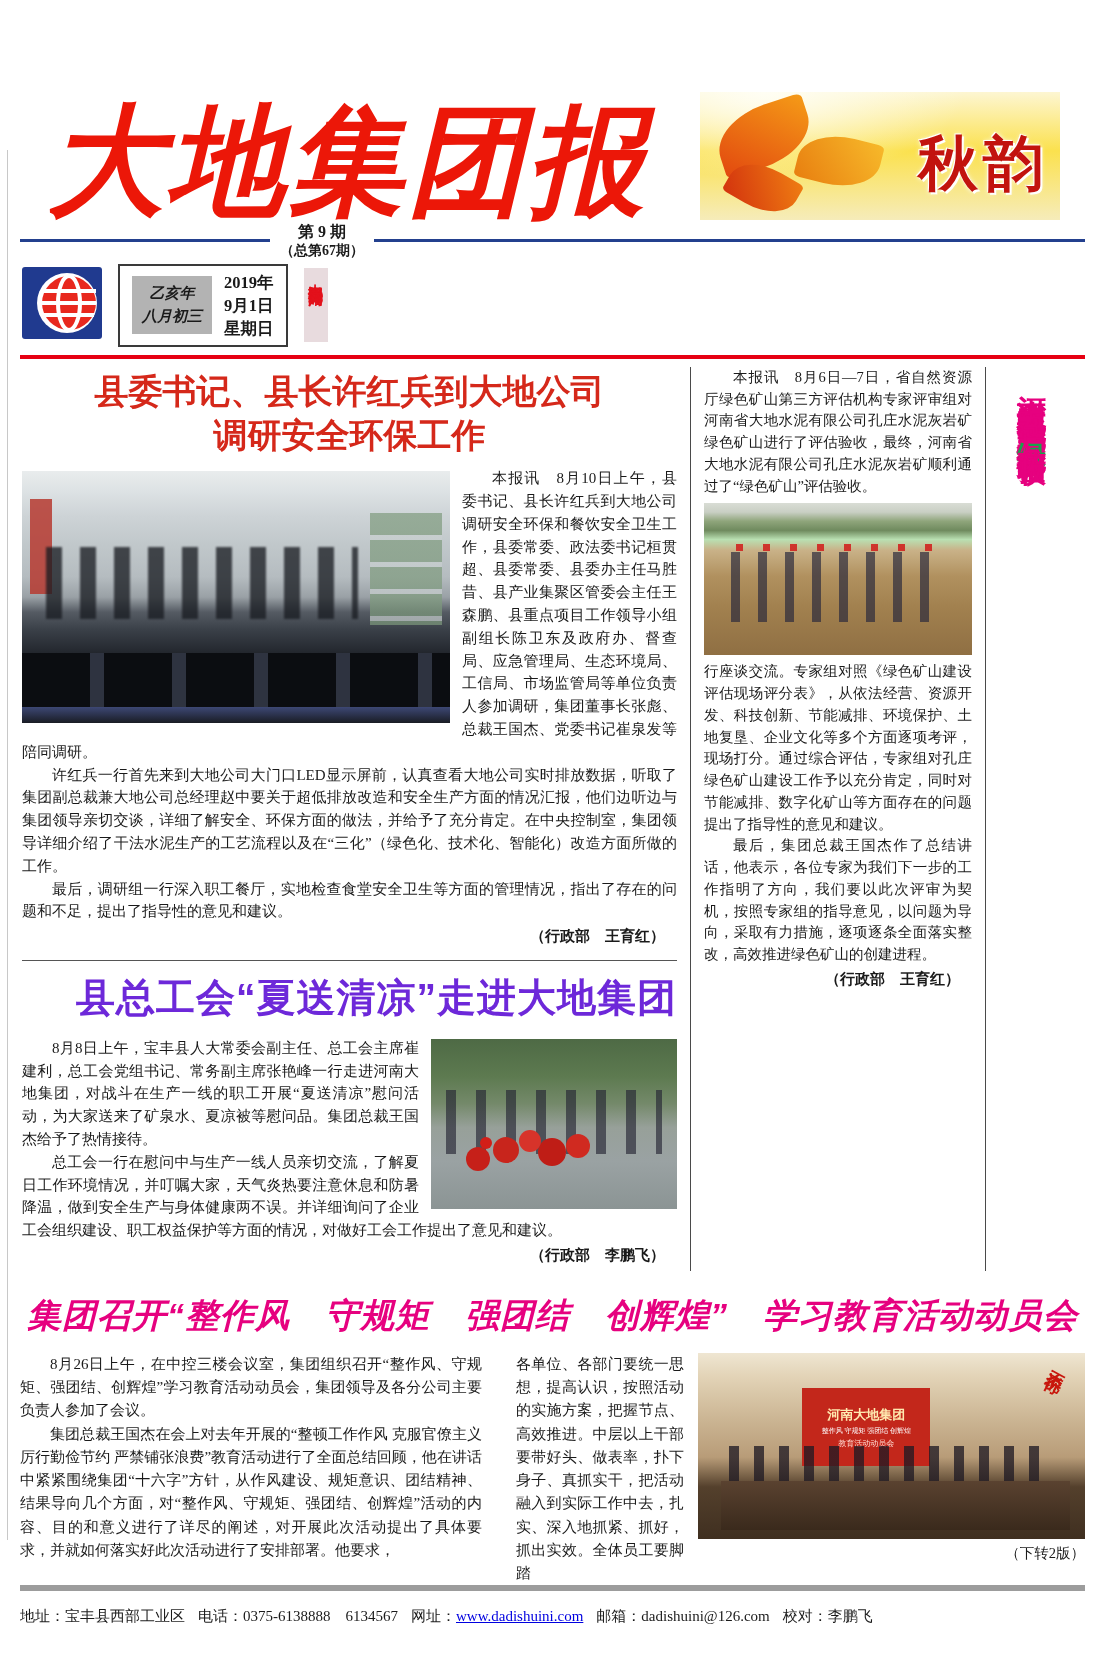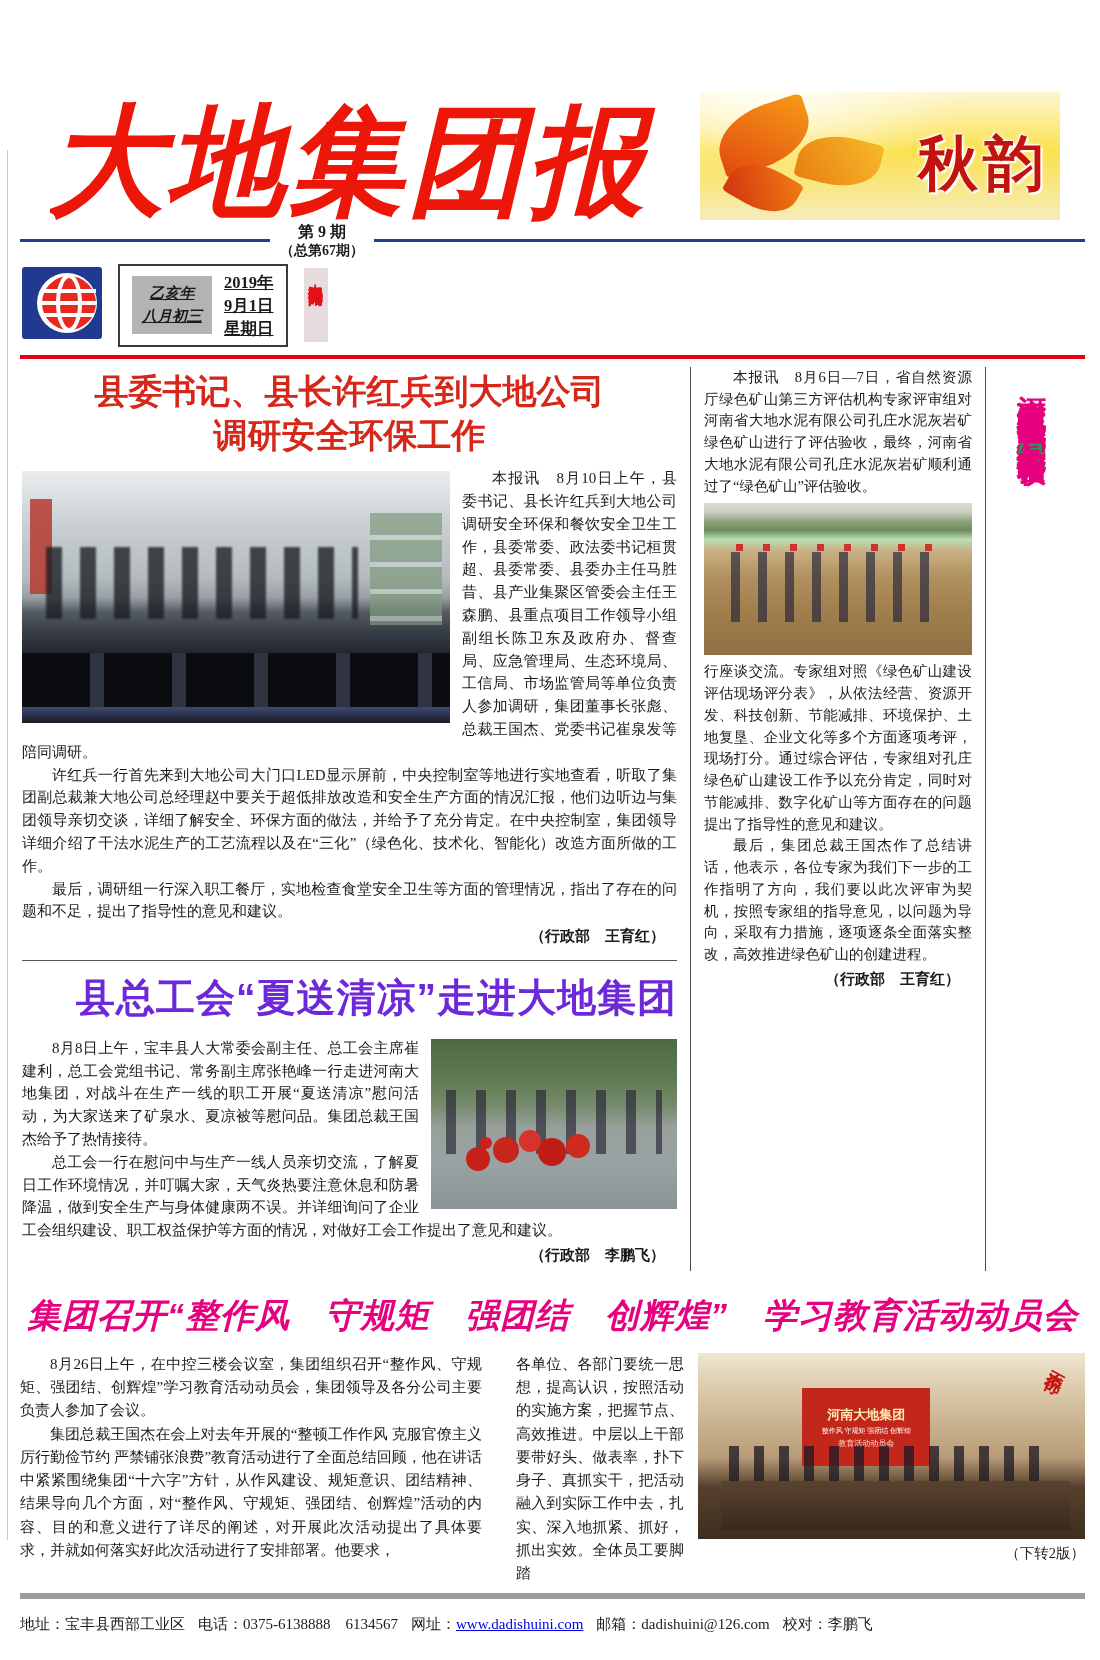--- a/index.html
+++ b/index.html
@@ -26,21 +26,21 @@
   .issue-row{display:flex;align-items:center;padding:0 15px 0 20px;margin-top:2px;}
   .issue-rule{height:3px;background:#23408e;flex:0 0 250px;}
   .issue-rule.right{flex:1;}
   .issue-block{text-align:center;font-weight:bold;padding:0 10px;line-height:1.25;}
   .issue-no{font-size:16px;}
   .issue-total{font-size:14px;}
 
   .info-row{display:flex;align-items:center;gap:16px;padding:4px 18px 6px 22px;}
   .logo{flex:0 0 auto;}
   .info-lines{flex:1;font-size:16.5px;font-weight:600;line-height:1.45;}
-  .date-box{border:2px solid #3a3a3a;display:flex;align-items:center;gap:12px;padding:5px 12px;font-weight:bold;text-decoration:underline;}
+  .date-box{border:2px solid #3a3a3a;display:flex;align-items:center;gap:12px;padding:5px 12px;font-weight:bold;}
   .lunar{background:#b3b3b3;padding:6px 10px;font-size:15px;line-height:1.55;text-align:center;font-style:italic;}
   .greg{font-size:16.5px;line-height:1.4;}
   .stamp{writing-mode:vertical-rl;background:#e8dbde;color:#e3111b;font-weight:900;
          font-size:15px;line-height:1.2;letter-spacing:1px;padding:4px 3px;height:66px;}
   .red-rule{margin:2px 15px 0 20px;height:2px;border-top:3px solid #e60012;border-bottom:1px solid #e60012;}
 
   
   .main{display:flex;gap:13px;padding:8px 0 0 22px;}
   .col-left{width:655px;}
   .vsep{width:1px;background:#4a4a4a;align-self:stretch;}
@@ -97,21 +97,21 @@
   .p4-screen .l3{font-size:8px;color:#ffd9d0;}
   .p4-slogan{position:absolute;right:10px;top:8px;color:#c8170d;font-weight:900;font-size:17px;
     writing-mode:vertical-rl;text-orientation:upright;transform:rotate(28deg);letter-spacing:2px;}
   .p4-people{position:absolute;left:8%;right:8%;top:50%;height:20%;opacity:.85;
     background:repeating-linear-gradient(90deg,rgba(30,25,35,.9) 0 10px,transparent 10px 25px);}
   .p4-table{position:absolute;left:6%;right:4%;bottom:5%;height:26%;
     background:linear-gradient(180deg,#5a4230,#3a2a1c);}
 
   
   .bottom-sep{height:1px;background:#555;margin:8px 15px 0 20px;}
-  .bottom{padding:6px 15px 8px 20px;}
+  .bottom{padding:6px 15px 0 20px;}
   h3.a4{font-size:34px;color:#e6017f;font-weight:900;font-style:italic;text-align:center;
         letter-spacing:1px;margin:8px 0 14px;white-space:nowrap;
         font-family:"Liberation Sans","DejaVu Sans",sans-serif;}
   .bottom-cols{display:flex;gap:14px;}
   .b-col1{width:462px;font-size:15px;line-height:1.55;text-align:justify;}
   .b-col2{width:188px;font-size:15px;line-height:1.55;text-align:justify;}
   .b-col1 p,.b-col2 p{margin:0;text-indent:2em;}
   .b-col2 p.cont{text-indent:0;margin-left:20px;}
   .b-photo-wrap{flex:1;}
   .continued{text-align:right;font-size:14.5px;margin-top:5px;}
@@ -182,21 +182,21 @@
     <div class="col-left">
       <h1 class="a1"><span>县委书记、县长许红兵到大地公司</span><br><span>调研安全环保工作</span></h1>
       <div class="a-body">
         <div class="photo1">
           <div class="p1-banner"></div>
           <div class="p1-boards"></div>
           <div class="p1-people"></div>
           <div class="p1-screens"></div>
         </div>
         <p>本报讯　8月10日上午，县委书记、县长许红兵到大地公司调研安全环保和餐饮安全卫生工作，县委常委、政法委书记桓贯超、县委常委、县委办主任马胜昔、县产业集聚区管委会主任王森鹏、县重点项目工作领导小组副组长陈卫东及政府办、督查局、应急管理局、生态环境局、工信局、市场监管局等单位负责人参加调研，集团董事长张彪、总裁王国杰、党委书记崔泉发等陪同调研。</p>
-        <p>许红兵一行首先来到大地公司大门口LED显示屏前，中央控制室等地进行实地查看，听取了集团副总裁兼大地公司总经理赵中要关于超低排放改造和安全生产方面的情况汇报，他们边听边与集团领导亲切交谈，详细了解安全、环保方面的做法，并给予了充分肯定。在中央控制室，集团领导详细介绍了干法水泥生产的工艺流程以及在“三化”（绿色化、技术化、智能化）改造方面所做的工作。</p>
+        <p>许红兵一行首先来到大地公司大门口LED显示屏前，认真查看大地公司实时排放数据，听取了集团副总裁兼大地公司总经理赵中要关于超低排放改造和安全生产方面的情况汇报，他们边听边与集团领导亲切交谈，详细了解安全、环保方面的做法，并给予了充分肯定。在中央控制室，集团领导详细介绍了干法水泥生产的工艺流程以及在“三化”（绿色化、技术化、智能化）改造方面所做的工作。</p>
         <p>最后，调研组一行深入职工餐厅，实地检查食堂安全卫生等方面的管理情况，指出了存在的问题和不足，提出了指导性的意见和建议。</p>
         <div class="byline">（行政部　王育红）</div>
       </div>
 
       <div class="art-sep"></div>
 
       <h2 class="a2">县总工会“夏送清凉”走进大地集团</h2>
       <div class="a-body">
         <div class="photo3">
           <div class="p3-people"></div>

